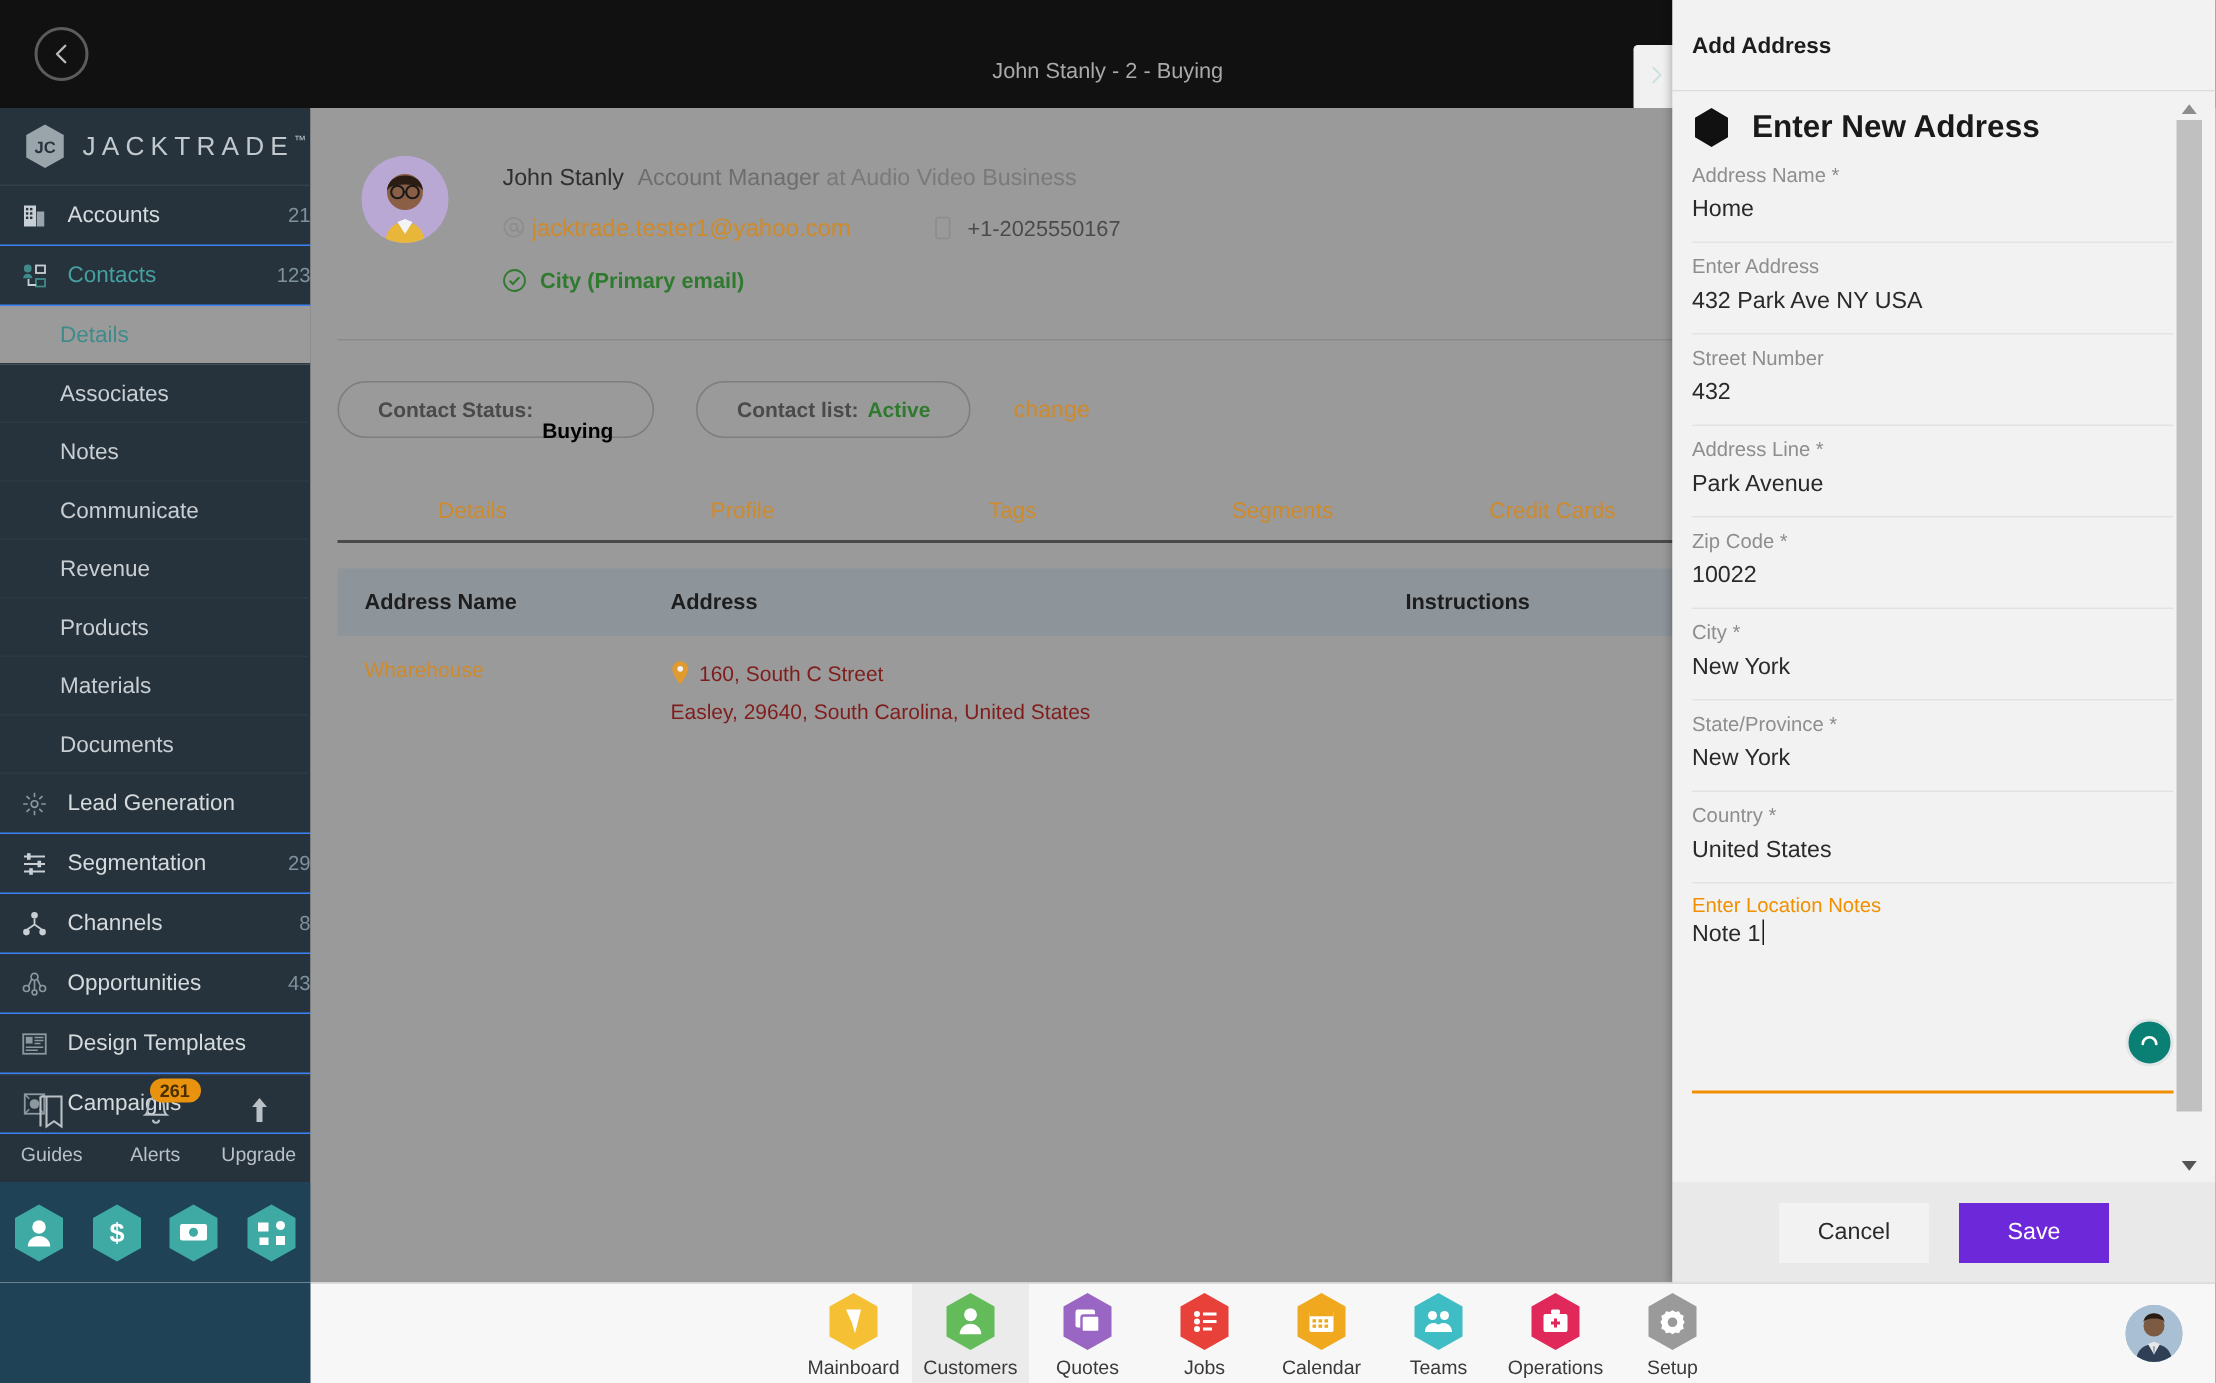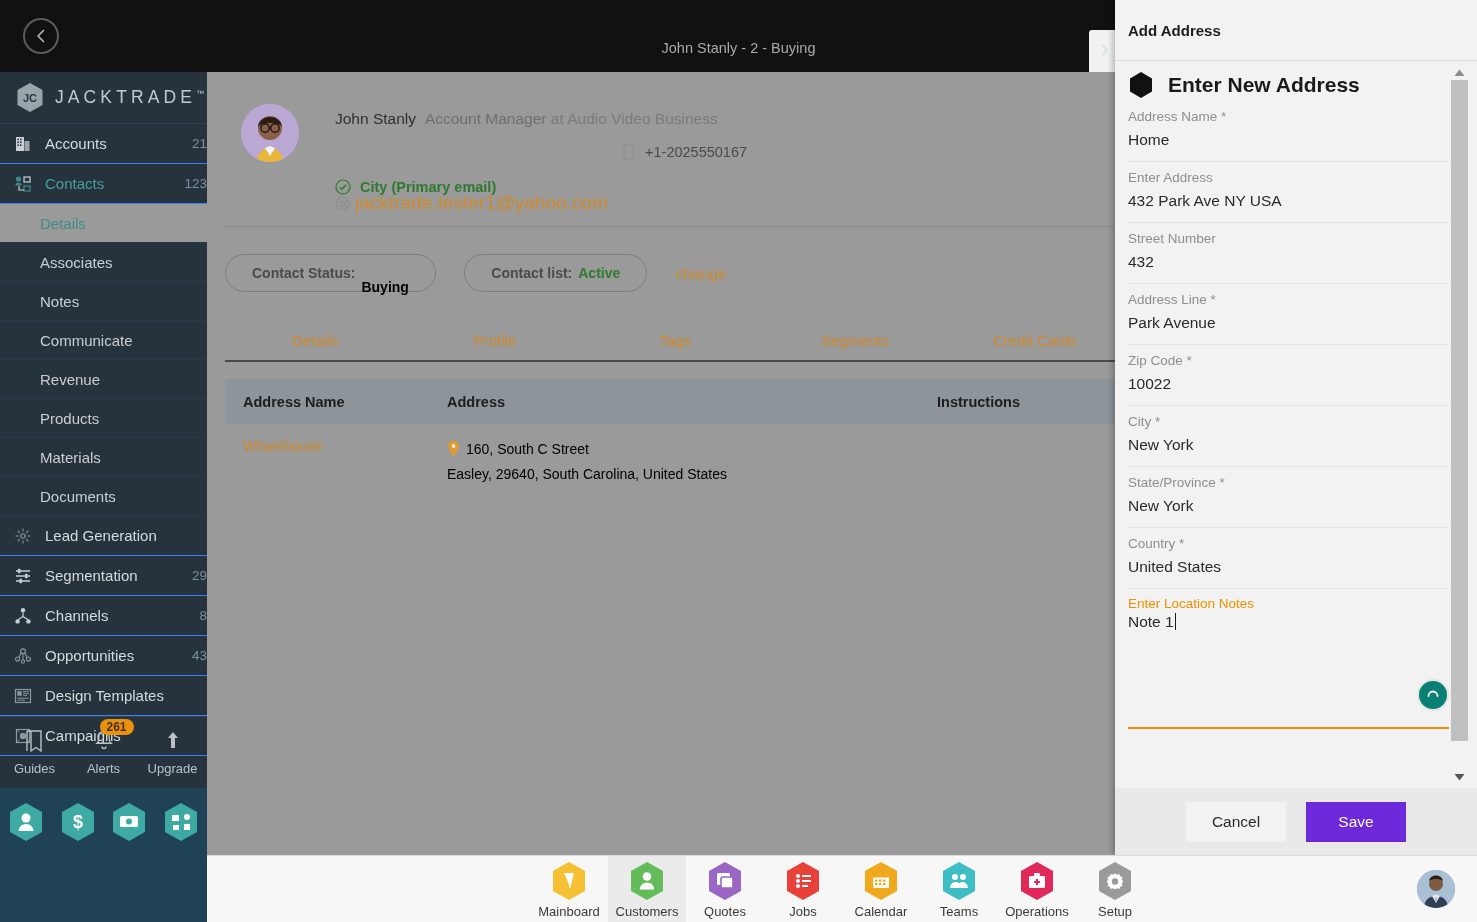--- a/index.html
+++ b/index.html
@@ -99,21 +99,21 @@
     position: absolute; left: 18px; top: 18px; width: 1082px; height: 137px;
     border-bottom: 1px solid #8a8a8a;
   }
   .avatar {
     position: absolute; left: 16px; top: 14px; width: 58px; height: 58px;
     border-radius: 50%; background: #b9a7d4; overflow: hidden;
   }
   .c-name { position: absolute; left: 110px; top: 20px; font-size: 15.5px; color: #2f2f2f; }
   .c-role { color: #6e6e6e; margin-left: 9px; }
   .c-at { color: #7a7a7a; }
-  .c-email-row { position: absolute; left: 110px; top: 54px; font-size: 19px; margin-top: 48px; }
+  .c-email-row { position: absolute; left: 110px; top: 54px; font-size: 16px; }
   .c-email { color: #cf8a2a; }
   .c-phone { position: absolute; left: 398px; top: 54px; font-size: 14.5px; color: #4a4a4a; }
   .c-good { position: absolute; left: 110px; top: 89px; font-size: 14.5px; color: #2f7a2f; font-weight: 700; }
 
   .pill-row { position: absolute; left: 18px; top: 182px; }
   .pill {
     display: inline-flex; align-items: center; justify-content: center;
     height: 38px; padding: 0 26px; border: 1px solid #7d7d7d; border-radius: 19px;
     font-size: 14px; color: #4a4a4a; font-weight: 700; margin-right: 24px; cursor: pointer;
   }
@@ -134,21 +134,21 @@
   .table-wrap { position: absolute; left: 18px; top: 307px; width: 1082px; }
   .thead {
     height: 45px; background: #8d949a; display: flex; align-items: center;
     font-size: 14.5px; font-weight: 700; color: #1d1d1d;
   }
   .th-name { width: 222px; padding-left: 18px; }
   .th-addr { width: 490px; }
   .th-instr { width: 300px; }
   .trow { display: flex; min-height: 85px; padding-top: 14px; background: #9a9a9a; }
   .td-name { width: 222px; padding-left: 18px; color: #cf8a2a; font-size: 14px; }
-  .td-addr { width: 490px; font-size: 14px; color: #000000; line-height: 22px; }
+  .td-addr { width: 490px; font-size: 14px; color: #7f1d1d; line-height: 22px; }
   .pin { display: inline-block; vertical-align: -3px; margin-right: 6px; }
 
   
   .panel {
     position: absolute; right: 0; top: 0; width: 362px; height: 855px;
     background: #f2f2f2; box-shadow: -2px 0 6px rgba(0,0,0,.28);
   }
   .panel-head {
     height: 61px; display: flex; align-items: center; padding-left: 13px;
     border-bottom: 1px solid #dcdcdc; background: #f2f2f2;

